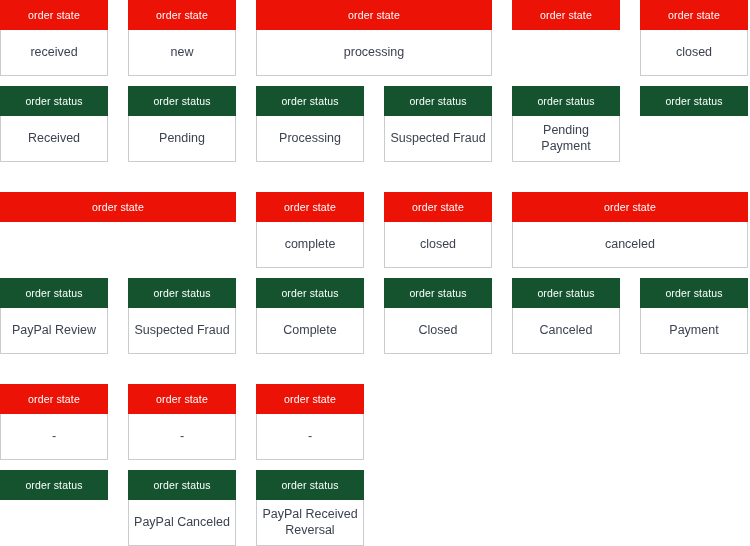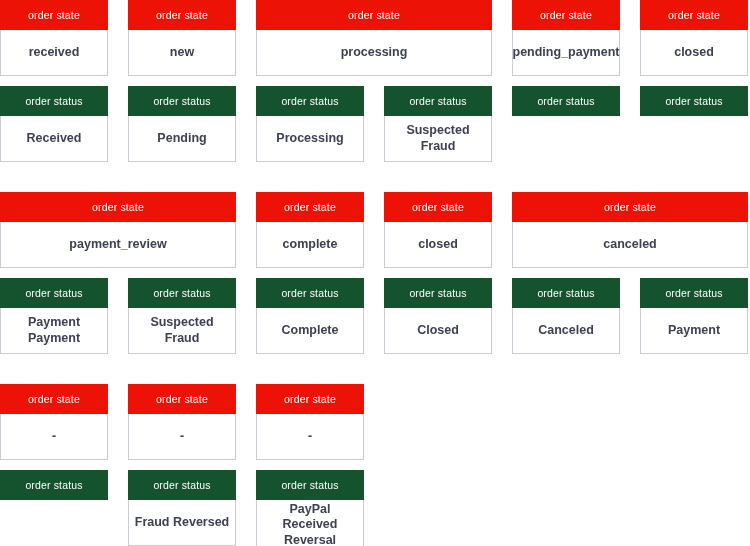--- a/index.html
+++ b/index.html
@@ -72,21 +72,20 @@
     border-top: none;
     display: flex;
     align-items: center;
     justify-content: center;
     text-align: center;
     color: #3c4250;
     font-size: 12.5px;
     line-height: 1.22;
     padding: 2px 4px;
     box-sizing: border-box;
-    font-weight: bold;
   }
 </style>
 </head>
 <body>
 
 <div id="board">
     <div class="row-group" style="top: 0px;">
       <div class="state-lane">
         <div class="card state" style="left: 0px; width: 108px;">
           <div class="card-header">order state</div>
@@ -95,21 +94,20 @@
         <div class="card state" style="left: 128px; width: 108px;">
           <div class="card-header">order state</div>
           <div class="card-body">new</div>
         </div>
         <div class="card state" style="left: 256px; width: 236px;">
           <div class="card-header">order state</div>
           <div class="card-body">processing</div>
         </div>
         <div class="card state" style="left: 512px; width: 108px;">
           <div class="card-header">order state</div>
-          <div class="card-body">pending_payment</div>
         </div>
         <div class="card state" style="left: 640px; width: 108px;">
           <div class="card-header">order state</div>
           <div class="card-body">closed</div>
         </div>
       </div>
       <div class="status-lane" style="margin-top: 10px;">
         <div class="card status" style="left: 0px; width: 108px;">
           <div class="card-header">order status</div>
           <div class="card-body">Received</div>
@@ -121,49 +119,49 @@
         <div class="card status" style="left: 256px; width: 108px;">
           <div class="card-header">order status</div>
           <div class="card-body">Processing</div>
         </div>
         <div class="card status" style="left: 384px; width: 108px;">
           <div class="card-header">order status</div>
           <div class="card-body">Suspected Fraud</div>
         </div>
         <div class="card status" style="left: 512px; width: 108px;">
           <div class="card-header">order status</div>
+          <div class="card-body">Pending Payment</div>
         </div>
         <div class="card status" style="left: 640px; width: 108px;">
           <div class="card-header">order status</div>
         </div>
       </div>
     </div>
     <div class="row-group" style="top: 192px;">
       <div class="state-lane">
         <div class="card state" style="left: 0px; width: 236px;">
           <div class="card-header">order state</div>
-          <div class="card-body">payment_review</div>
         </div>
         <div class="card state" style="left: 256px; width: 108px;">
           <div class="card-header">order state</div>
           <div class="card-body">complete</div>
         </div>
         <div class="card state" style="left: 384px; width: 108px;">
           <div class="card-header">order state</div>
           <div class="card-body">closed</div>
         </div>
         <div class="card state" style="left: 512px; width: 236px;">
           <div class="card-header">order state</div>
           <div class="card-body">canceled</div>
         </div>
       </div>
       <div class="status-lane" style="margin-top: 10px;">
         <div class="card status" style="left: 0px; width: 108px;">
           <div class="card-header">order status</div>
-          <div class="card-body">Payment Payment</div>
+          <div class="card-body">PayPal Review</div>
         </div>
         <div class="card status" style="left: 128px; width: 108px;">
           <div class="card-header">order status</div>
           <div class="card-body">Suspected Fraud</div>
         </div>
         <div class="card status" style="left: 256px; width: 108px;">
           <div class="card-header">order status</div>
           <div class="card-body">Complete</div>
         </div>
         <div class="card status" style="left: 384px; width: 108px;">
@@ -194,21 +192,21 @@
           <div class="card-header">order state</div>
           <div class="card-body">-</div>
         </div>
       </div>
       <div class="status-lane" style="margin-top: 10px;">
         <div class="card status" style="left: 0px; width: 108px;">
           <div class="card-header">order status</div>
         </div>
         <div class="card status" style="left: 128px; width: 108px;">
           <div class="card-header">order status</div>
-          <div class="card-body">Fraud Reversed</div>
+          <div class="card-body">PayPal Canceled</div>
         </div>
         <div class="card status" style="left: 256px; width: 108px;">
           <div class="card-header">order status</div>
           <div class="card-body">PayPal Received Reversal</div>
         </div>
       </div>
     </div>
   </div>
 
 </body></html>

